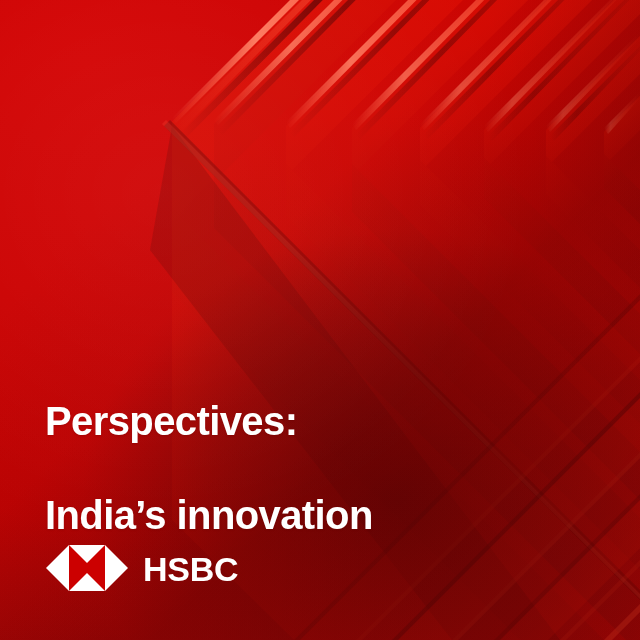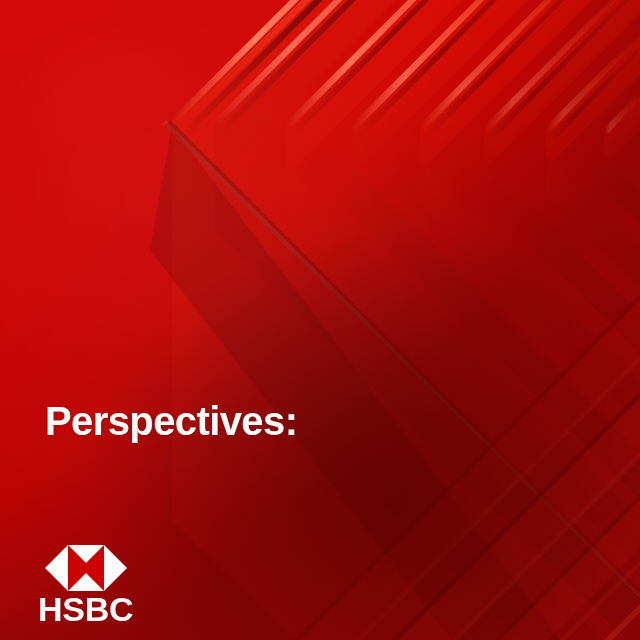--- a/index.html
+++ b/index.html
@@ -69,25 +69,25 @@
     line-height: 47px;
     letter-spacing: -0.6px;
     white-space: pre-line;
     text-shadow: 0 1px 2px rgba(90,0,0,0.25);
   }
   .headline .l { display: block; }
 
   
   .logo {
     position: absolute;
-    left: 38px;
+    left: 46px;
     top: 545px;
     display: flex;
     align-items: center;
-    flex-direction: column;
+    gap: 15px;
   }
   .hexmark { display: block; }
   .wordmark {
     color: #ffffff;
     font-size: 34px;
     font-weight: 700;
     letter-spacing: -0.3px;
     line-height: 1;
     position: relative;
     top: 1px;
@@ -249,20 +249,21 @@
       </g>
     </svg>
   </div>
 
   <div class="bg-shadow"></div>
   <div class="bg-shadow2"></div>
   <div class="vignette"></div>
 
   <h1 class="headline">
     <span class="l">Perspectives:</span>
+    <span class="l">India’s innovation</span>
   </h1>
 
   <div class="logo">
     <span>
       <svg class="hexmark" width="82" height="46" viewBox="0 0 82 46" xmlns="http://www.w3.org/2000/svg" aria-hidden="true">
 
         <polygon points="23,0 59,0 82,23 59,46 23,46 0,23" fill="#ffffff"></polygon>
 
         <polygon points="23,0 23,46 46,23" fill="#cc0000"></polygon>
 

